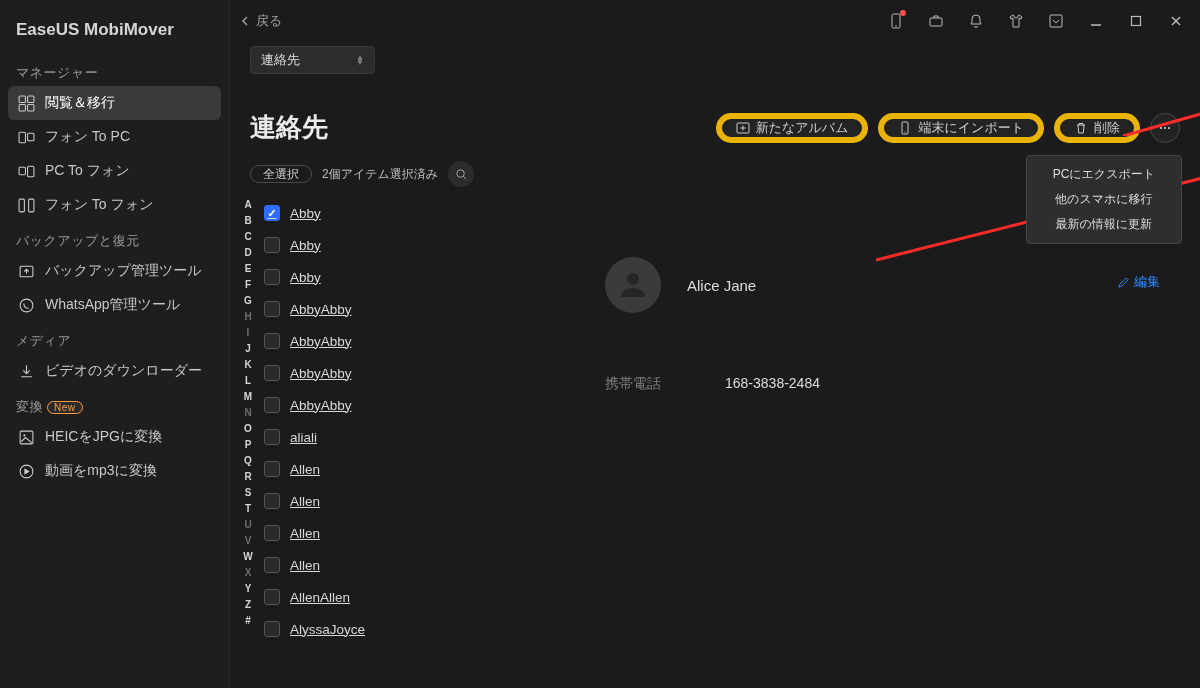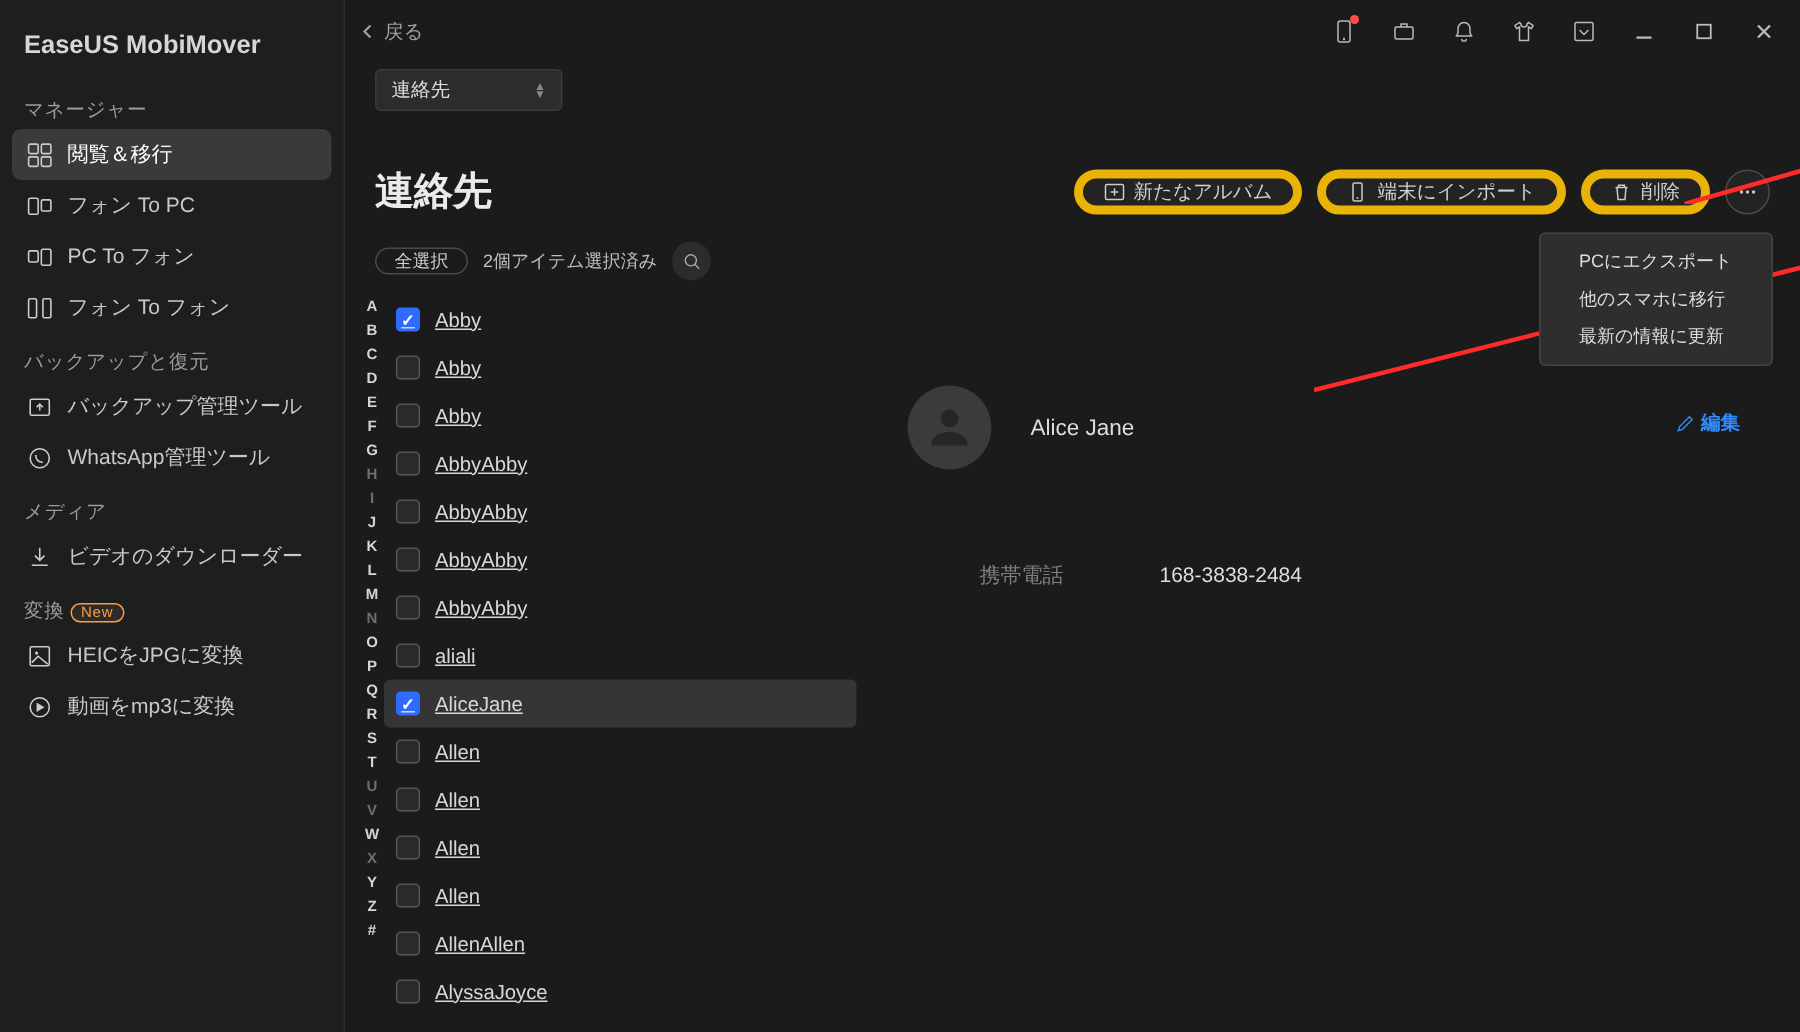--- a/index.html
+++ b/index.html
@@ -31,21 +31,21 @@
   .selbox .arrows { display:flex; flex-direction:column; line-height:5px; font-size:8px; color:#888;}
 
   
   .hdrrow { display: flex; align-items: center; justify-content: space-between; padding: 28px 20px 10px 20px; position:relative;}
   .page-title { font-size: 26px; font-weight: 700; color: #eaeaea; }
   .hdr-actions { display: flex; align-items: center; gap: 10px; position:relative;}
   .pill { display: flex; align-items: center; gap: 6px; border: 6px solid #eab308; border-radius: 16px; height: 30px; padding: 0 14px; font-size: 13px; color: #d0d0d0; cursor: pointer; background: #232323; }
   .morebtn { width: 30px; height: 30px; border: 1px solid #4a4a4a; border-radius: 50%; display: flex; align-items: center; justify-content: center; color: #d0d0d0; cursor: pointer; background:#232323;}
   .morebtn svg{width:14px;height:14px;}
   .dropdown { position: absolute; top: 42px; right: -2px; background: #2e2e2e; border: 1px solid #444; border-radius: 4px; padding: 6px 0; min-width: 110px; z-index:5;}
-  .dropdown .di { padding: 4px 26px; font-size: 12px; color: #ddd; cursor: pointer; white-space:nowrap;}
+  .dropdown .di { padding: 4px 26px; font-size: 12px; color: #ddd; cursor: pointer; white-space:nowrap;text-align:center;}
 
   
   .ctrlrow { display: flex; align-items: center; gap: 10px; padding: 6px 20px 10px 20px; }
   .selall { border: 1px solid #4a4a4a; border-radius: 14px; height: 18px; padding: 0 12px; font-size: 12px; color: #d0d0d0; display: flex; align-items: center; cursor:pointer;}
   .selcount { font-size: 12px; color: #c0c0c0; }
   .searchbtn { width: 26px; height: 26px; border-radius: 50%; background: #2c2c2c; display: flex; align-items: center; justify-content: center; color: #aaa; cursor:pointer;}
 
   
   .body { flex: 1; display: flex; overflow: hidden; padding: 0 0 0 0; }
 
@@ -58,23 +58,23 @@
   .row.sel { background: #353535; }
   .cb { width: 16px; height: 16px; border: 1px solid #555; border-radius: 3px; background: #2a2a2a; display:flex; align-items:center; justify-content:center;}
   .cb.checked { background: #2f6bff; border-color: #2f6bff; }
   .cb.checked::after { content: "✓"; color: #fff; font-size: 11px; font-weight:700;}
 
   .detail { flex: 1; padding: 60px 40px 0 30px; position: relative; }
   .detail-top { display: flex; align-items: center; gap: 26px; }
   .avatar { width: 56px; height: 56px; border-radius: 50%; background: #3b3b3b; display:flex; align-items:center; justify-content:center;}
   .avatar svg { width: 36px; height: 36px; fill: #262626; }
   .detail-name { font-size: 15px; color: #ddd; }
-  .editlink { position: absolute; right: 40px; top: 76px; color: #2f8cff; font-size: 13px; cursor: pointer; display:flex; align-items:center; gap:4px;font-weight:bold;}
+  .editlink { position: absolute; right: 40px; top: 76px; color: #2f8cff; font-size: 13px; cursor: pointer; display:flex; align-items:center; gap:4px;}
   .fieldrow { display: flex; gap: 40px; margin-top: 62px; font-size: 14px; }
-  .fieldlabel { color: #7f7f7f; width: 80px; margin-left: 48px;}
+  .fieldlabel { color: #7f7f7f; width: 80px;}
   .fieldval { color: #ddd; }
 
   
   .arrow { position: absolute; pointer-events: none; }
   .arrow svg line, .arrow svg path { stroke: #ff2b2b; stroke-width: 3; fill: none; }
   .arrow svg polygon { fill: #ff2b2b; }
 </style>
 </head>
 <body>
 
@@ -330,24 +330,20 @@
               <span>AbbyAbby</span>
             </div>
             <div class="row">
               <div class="cb"></div>
               <span>AbbyAbby</span>
             </div>
             <div class="row">
               <div class="cb"></div>
               <span>aliali</span>
             </div>
-            <div class="row sel">
-              <div class="cb checked"></div>
-              <span>AliceJane</span>
-            </div>
             <div class="row">
               <div class="cb"></div>
               <span>Allen</span>
             </div>
             <div class="row">
               <div class="cb"></div>
               <span>Allen</span>
             </div>
             <div class="row">
               <div class="cb"></div>

